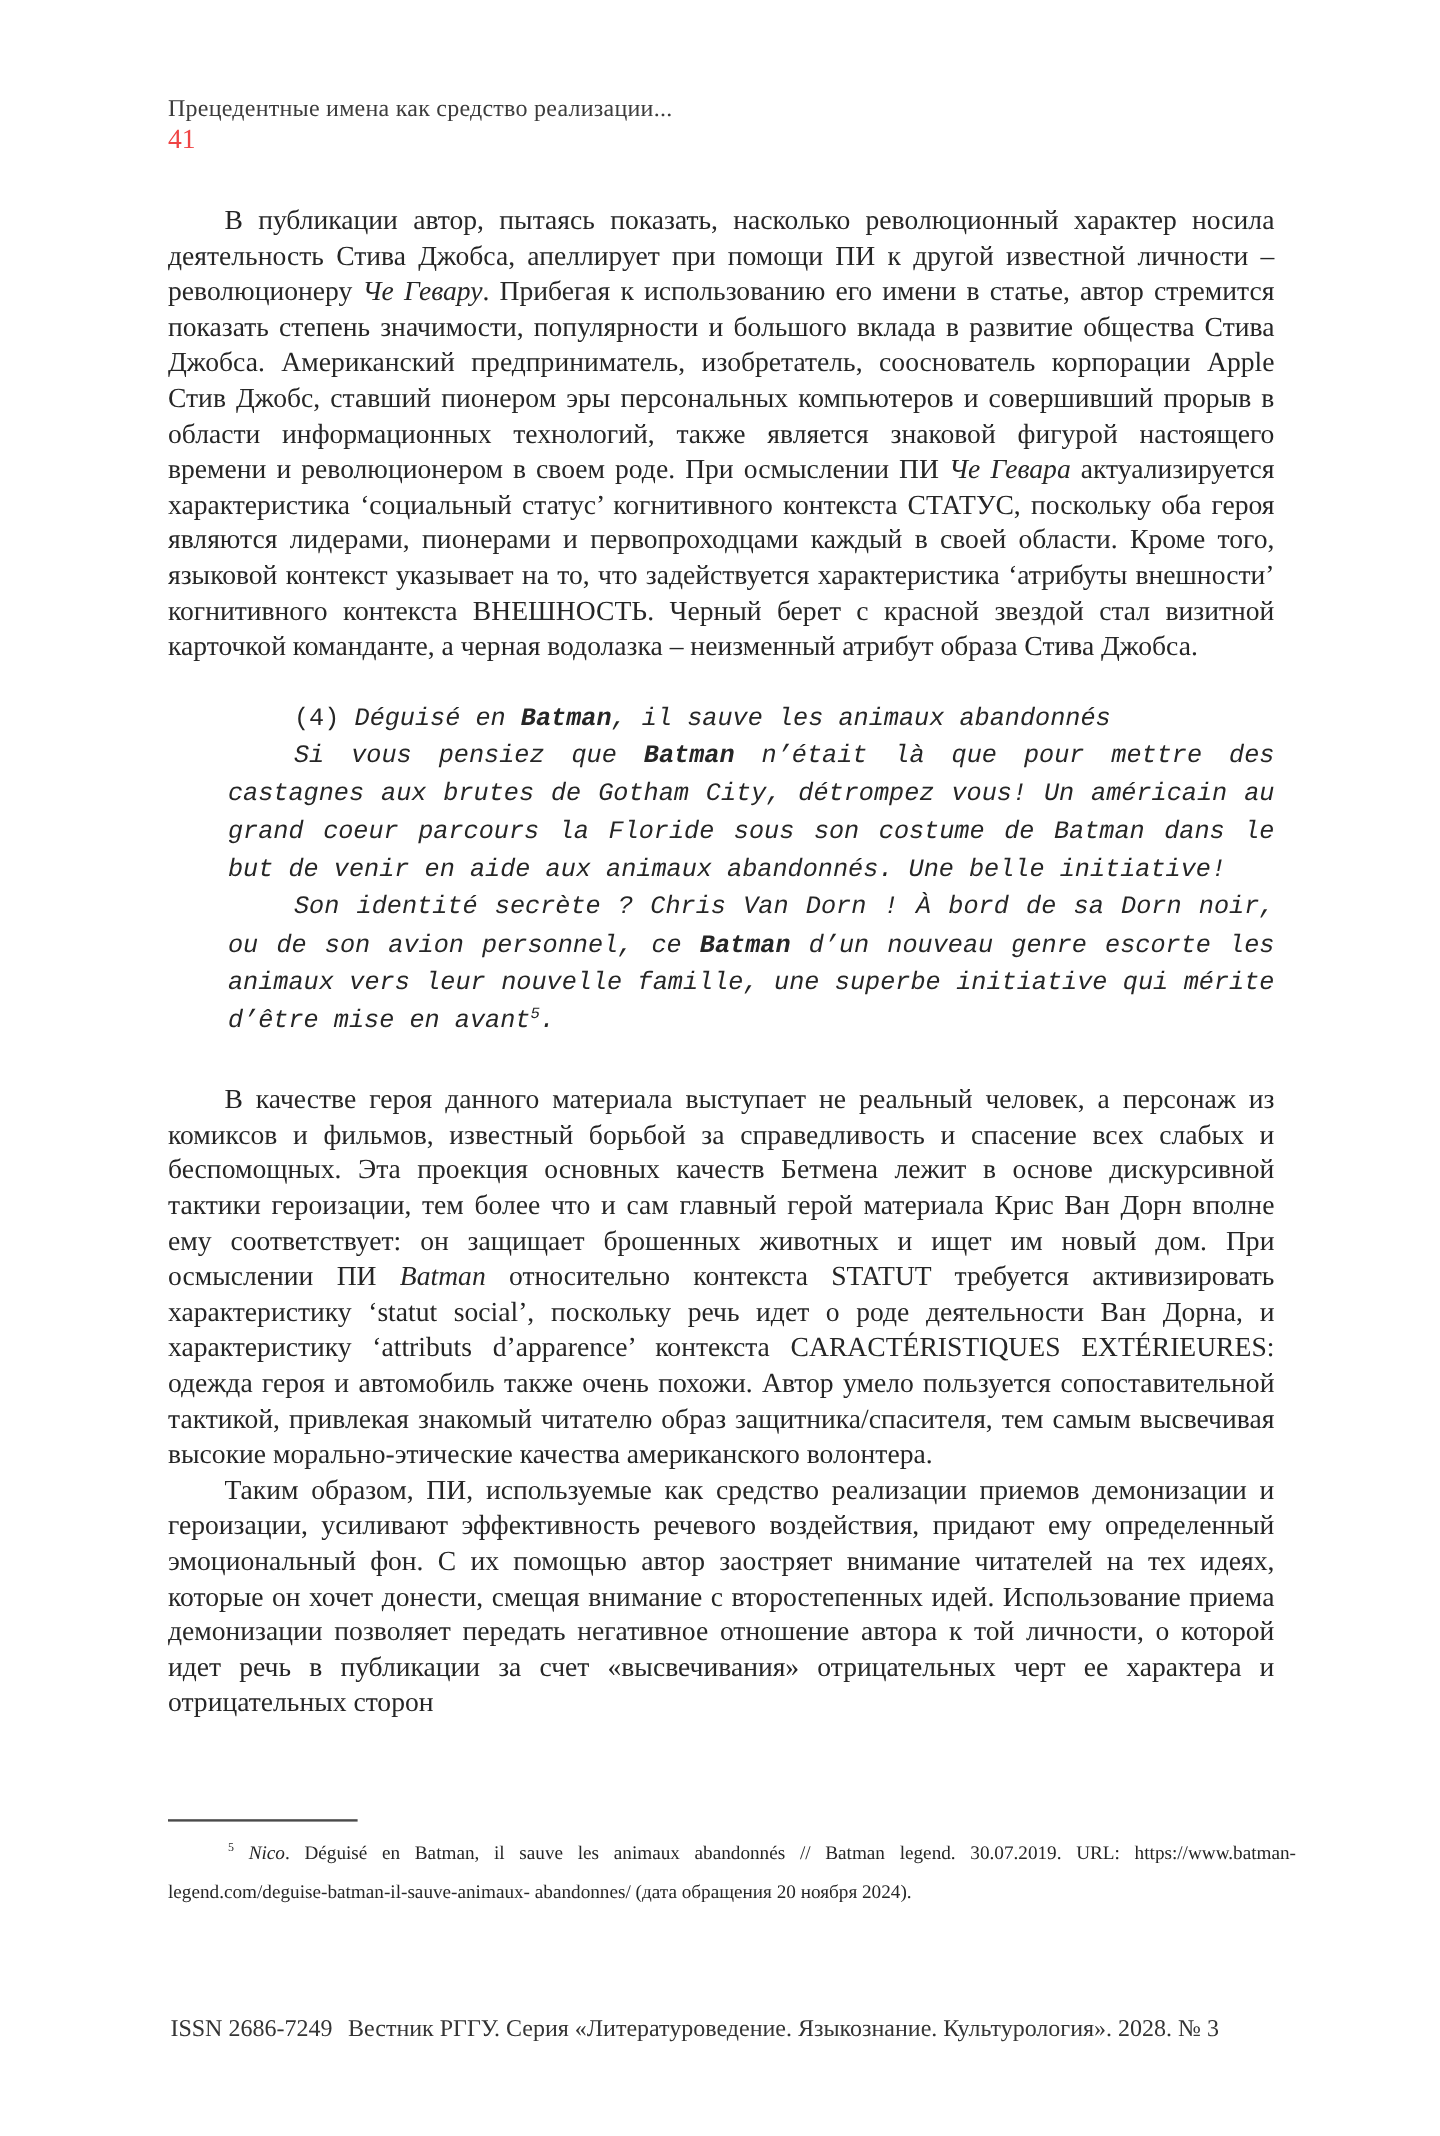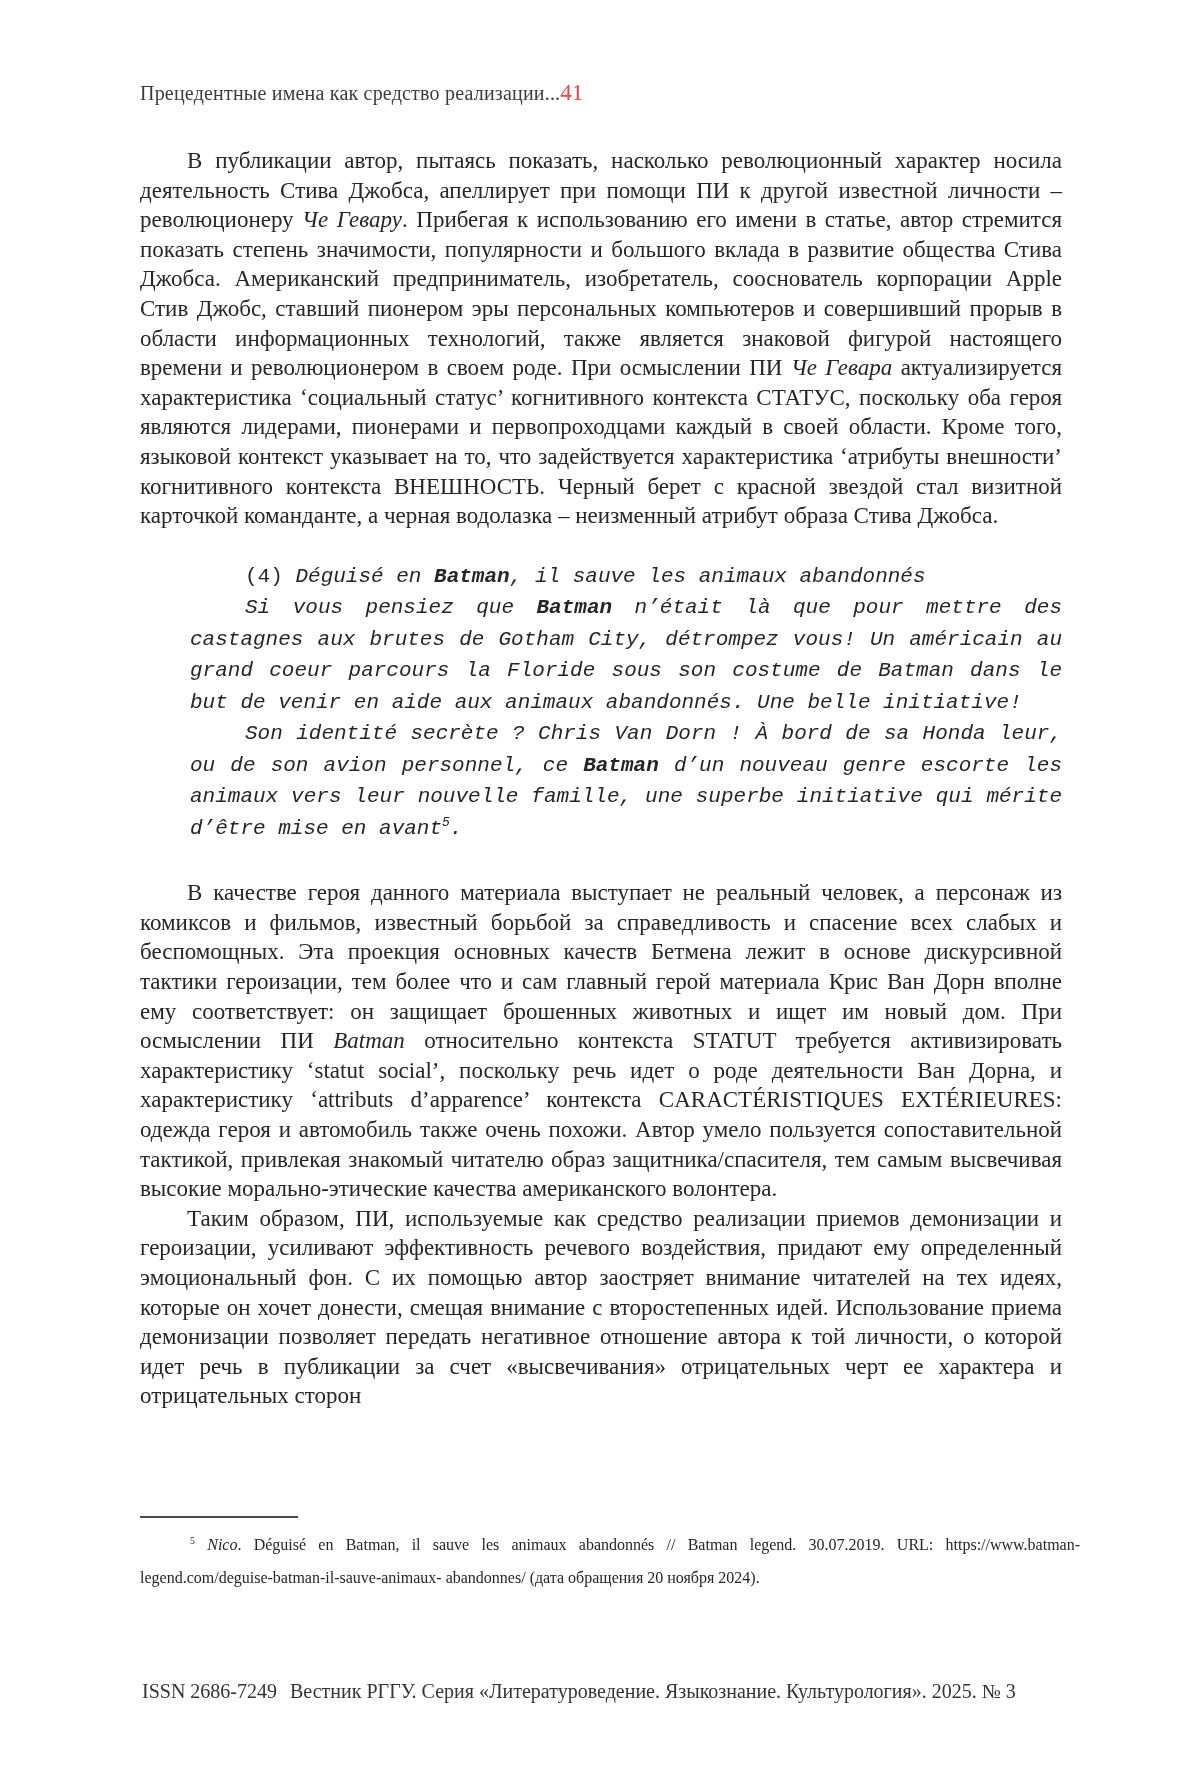--- a/index.html
+++ b/index.html
@@ -8,25 +8,26 @@
     width: 1200px;
     height: 1780px;
     margin: 0 auto;
     background: #ffffff;
     color: #262626;
     font-family: "Liberation Serif", "DejaVu Serif", serif;
     overflow: hidden;
   }
   .running-head {
     display: flex;
-    justify-content: flex-start;
+    justify-content: center;
     align-items: baseline;
     padding: 80px 138px 0 140px;
     font-size: 20px;
     color: #3c3c3c;
+    flex-direction: column;
   }
   .rh-title { letter-spacing: 0.2px; }
   .rh-num { font-size: 23px; color: #ef4444; }
   .bodytext {
     margin: 40px 138px 0 140px;
     font-size: 23px;
     line-height: 29.6px;
     text-align: justify;
   }
   p.body-para { margin: 0; text-indent: 47px; }
@@ -82,30 +83,30 @@
     <span class="rh-title">Прецедентные имена как средство реализации...</span>
     <span class="rh-num">41</span>
   </div>
 
   <div class="bodytext">
     <p class="body-para"><span>В публикации автор, пытаясь показать, насколько революционный характер носила деятельность Стива Джобса, апеллирует при помощи ПИ к другой известной личности – революционеру </span><span class="seg-i">Че Гевару</span><span>. Прибегая к использованию его имени в статье, автор стремится показать степень значимости, популярности и большого вклада в развитие общества Стива Джобса. Американский предприниматель, изобретатель, сооснователь корпорации Apple Стив Джобс, ставший пионером эры персональных компьютеров и совершивший прорыв в области информационных технологий, также является знаковой фигурой настоящего времени и революционером в своем роде. При осмыслении ПИ </span><span class="seg-i">Че Гевара</span><span> актуализируется характеристика ‘социальный статус’ когнитивного контекста СТАТУС, поскольку оба героя являются лидерами, пионерами и первопроходцами каждый в своей области. Кроме того, языковой контекст указывает на то, что задействуется характеристика ‘атрибуты внешности’ когнитивного контекста ВНЕШНОСТЬ. Черный берет с красной звездой стал визитной карточкой команданте, а черная водолазка – неизменный атрибут образа Стива Джобса.</span></p>
 
     <div class="quote">
       <p><span class="seg-r">(4) </span><span>Déguisé en </span><span class="seg-b">Batman</span><span>, il sauve les animaux abandonnés</span></p>
       <p><span>Si vous pensiez que </span><span class="seg-b">Batman</span><span> n’était là que pour mettre des castagnes aux brutes de Gotham City, détrompez vous! Un américain au grand coeur parcours la Floride sous son costume de Batman dans le but de venir en aide aux animaux abandonnés. Une belle initiative!</span></p>
-      <p><span>Son identité secrète ? Chris Van Dorn ! À bord de sa Honda leur, ou de son avion personnel, ce </span><span class="seg-b">Batman</span><span> d’un nouveau genre escorte les animaux vers leur nouvelle famille, une superbe initiative qui mérite d’être mise en avant</span><sup>5</sup><span>.</span></p>
+      <p><span>Son identité secrète ? Chris Van Dorn ! À bord de sa Dorn noir, ou de son avion personnel, ce </span><span class="seg-b">Batman</span><span> d’un nouveau genre escorte les animaux vers leur nouvelle famille, une superbe initiative qui mérite d’être mise en avant</span><sup>5</sup><span>.</span></p>
     </div>
 
     <p class="body-para"><span>В качестве героя данного материала выступает не реальный человек, а персонаж из комиксов и фильмов, известный борьбой за справедливость и спасение всех слабых и беспомощных. Эта проекция основных качеств Бетмена лежит в основе дискурсивной тактики героизации, тем более что и сам главный герой материала Крис Ван Дорн вполне ему соответствует: он защищает брошенных животных и ищет им новый дом. При осмыслении ПИ </span><span class="seg-i">Batman</span><span> относительно контекста STATUT требуется активизировать характеристику ‘statut social’, поскольку речь идет о роде деятельности Ван Дорна, и характеристику ‘attributs d’apparence’ контекста CARACTÉRISTIQUES EXTÉRIEURES: одежда героя и автомобиль также очень похожи. Автор умело пользуется сопоставительной тактикой, привлекая знакомый читателю образ защитника/спасителя, тем самым высвечивая высокие морально-этические качества американского волонтера.</span></p>
     <p class="body-para"><span>Таким образом, ПИ, используемые как средство реализации приемов демонизации и героизации, усиливают эффективность речевого воздействия, придают ему определенный эмоциональный фон. С их помощью автор заостряет внимание читателей на тех идеях, которые он хочет донести, смещая внимание с второстепенных идей. Использование приема демонизации позволяет передать негативное отношение автора к той личности, о которой идет речь в публикации за счет «высвечивания» отрицательных черт ее характера и отрицательных сторон</span></p>
   </div>
 
   <div class="footnote">
     <div class="fn-rule"></div>
     <p class="fn-text"><sup>5</sup><span> </span><span class="seg-i">Nico</span><span>. Déguisé en Batman, il sauve les animaux abandonnés // Batman legend. 30.07.2019. URL: https://www.batman-legend.com/deguise-batman-il-sauve-animaux- abandonnes/ (дата обращения 20 ноября 2024).</span></p>
   </div>
 
   <div class="footer">
     <span class="f-issn">ISSN 2686-7249</span>
-    <span class="f-title">Вестник РГГУ. Серия «Литературоведение. Языкознание. Культурология». 2025. № 3</span>
+    <span class="f-title">Вестник РГГУ. Серия «Литературоведение. Языкознание. Культурология». 2028. № 3</span>
   </div>
 
 </div>
 
 </body></html>

